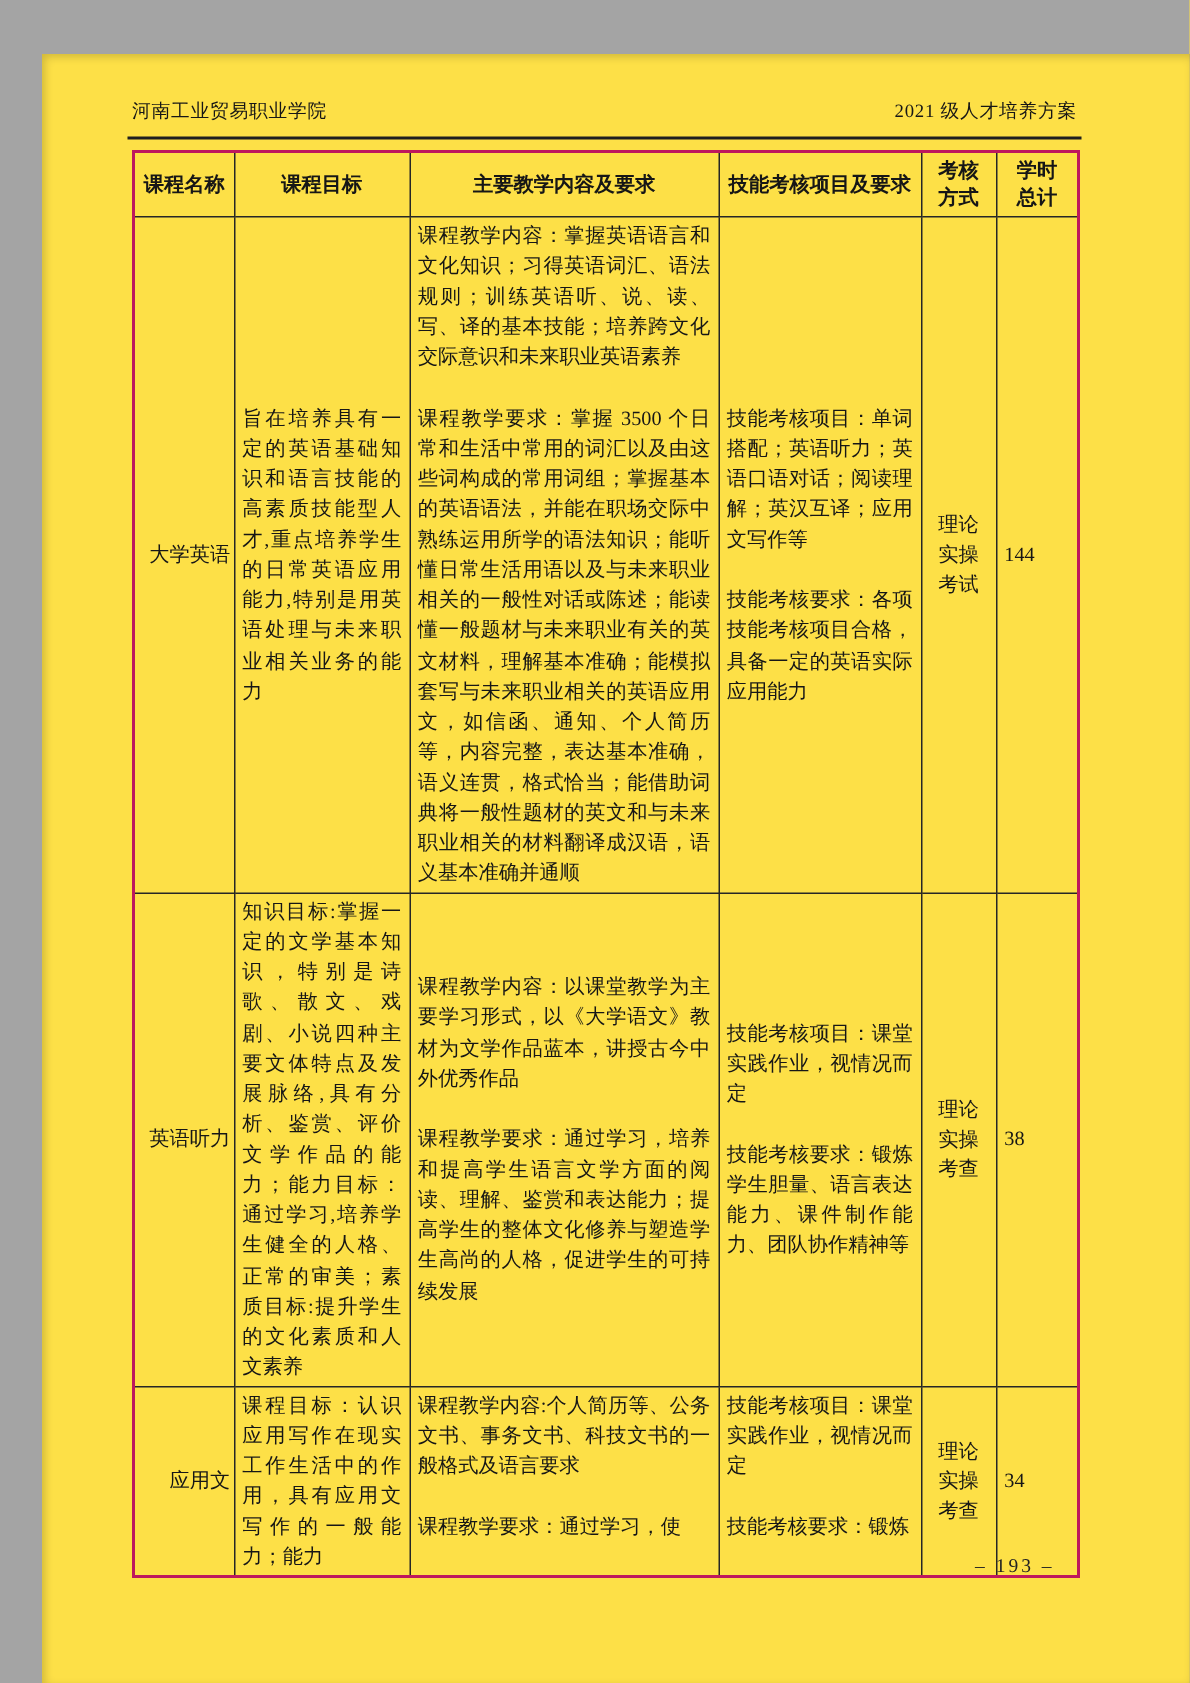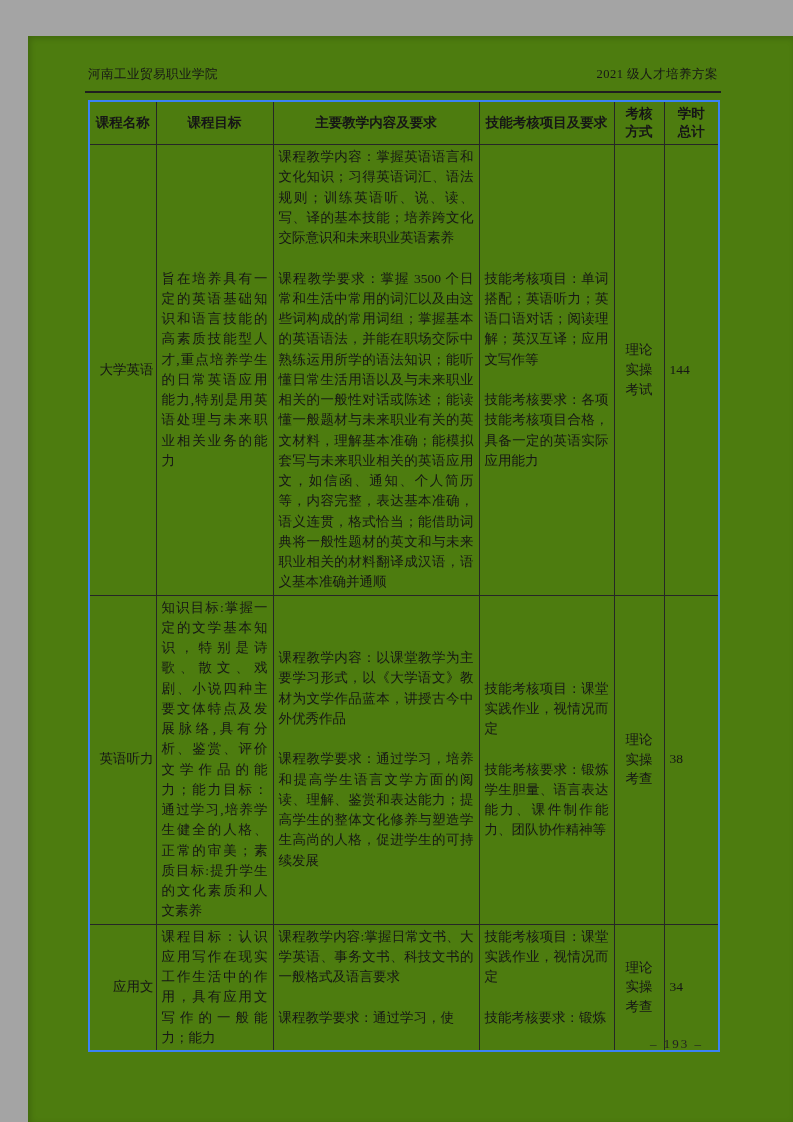--- a/index.html
+++ b/index.html
@@ -7,41 +7,41 @@
     width:793px;height:1122px;
     background:#a4a4a4;
     font-family:"Liberation Serif","DejaVu Serif",serif;
     color:#161616;
     overflow:hidden;
     position:relative;
   }
   .page{
     position:absolute;
     left:28px;top:36px;right:0;bottom:0;
-    background:#4d7c0f;
+    background:#fde047;
     box-shadow:inset 2px 2px 6px rgba(0,0,0,.18);
     overflow:hidden;
   }
   .page-header{
     position:absolute;
     left:60px;top:30px;width:630px;
     display:flex;justify-content:space-between;align-items:baseline;
     font-size:12.5px;letter-spacing:.5px;
   }
   .header-rule{
     position:absolute;
     left:57px;top:55px;width:636px;height:2px;
     background:#1f1f1f;
   }
   table.course-table{
     position:absolute;
     left:60px;top:64px;width:630px;
     border-collapse:collapse;
     table-layout:fixed;
-    border:2px solid #3b82f6;
+    border:2px solid #be185d;
     font-size:13.5px;
   }
   .course-table th,.course-table td{
     border:1px solid #262626;
     padding:2px 5px;
     white-space:pre-line;
     overflow:hidden;
   }
   .course-table th{
     font-weight:bold;
@@ -131,21 +131,21 @@
 
 技能考核要求：锻炼学生胆量、语言表达能力、课件制作能力、团队协作精神等</td>
         <td class="c-method">理论
 实操
 考查</td>
         <td class="c-hours">38</td>
       </tr>
       <tr class="row-applied">
         <td class="c-name">应用文</td>
         <td class="v-top">课程目标：认识应用写作在现实工作生活中的作用，具有应用文写作的一般能力；能力</td>
-        <td class="v-top">课程教学内容:掌握日常文书、大学英语、事务文书、科技文书的一般格式及语言要求
+        <td class="v-top">课程教学内容:个人简历等、公务文书、事务文书、科技文书的一般格式及语言要求
 
 课程教学要求：通过学习，使</td>
         <td class="v-top">技能考核项目：课堂实践作业，视情况而定
 
 技能考核要求：锻炼</td>
         <td class="c-method">理论
 实操
 考查</td>
         <td class="c-hours">34</td>
       </tr>

